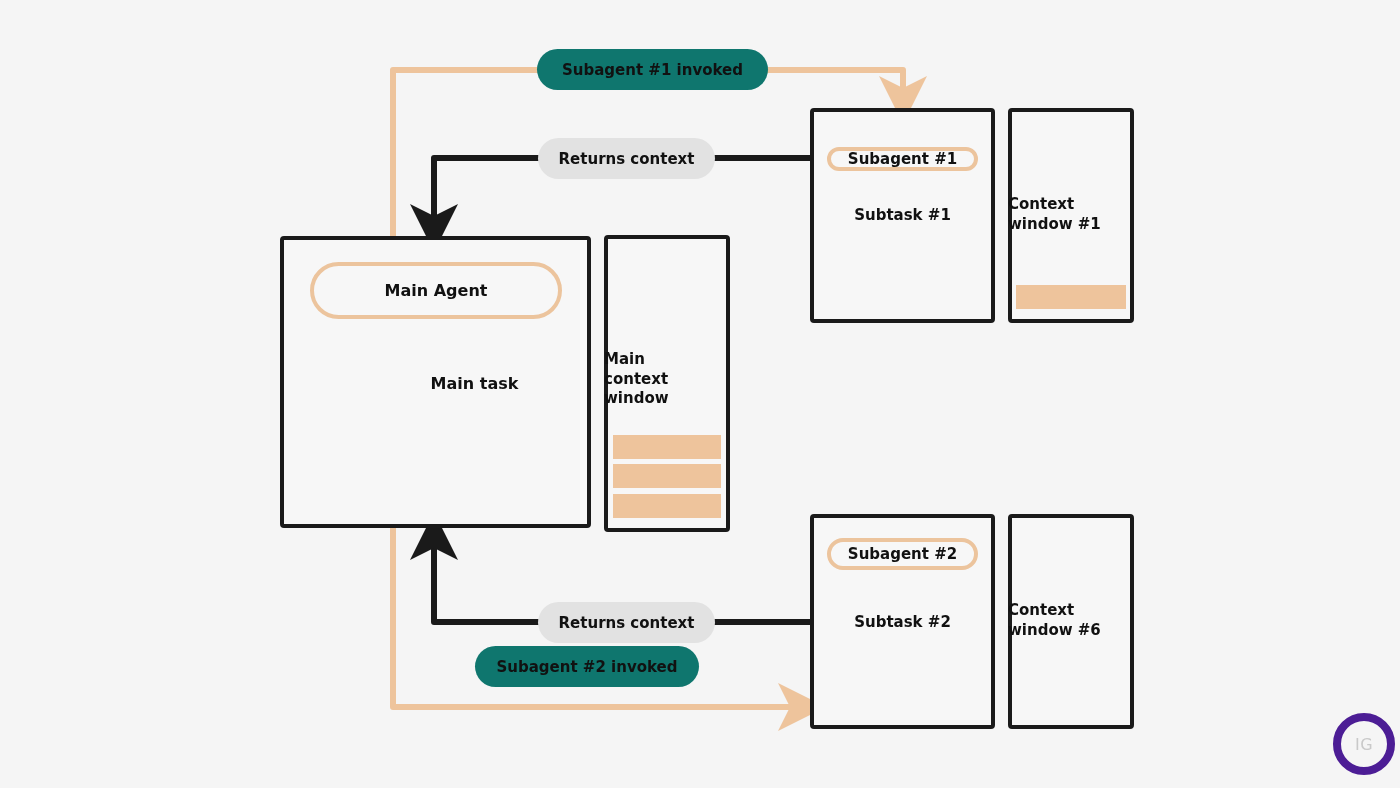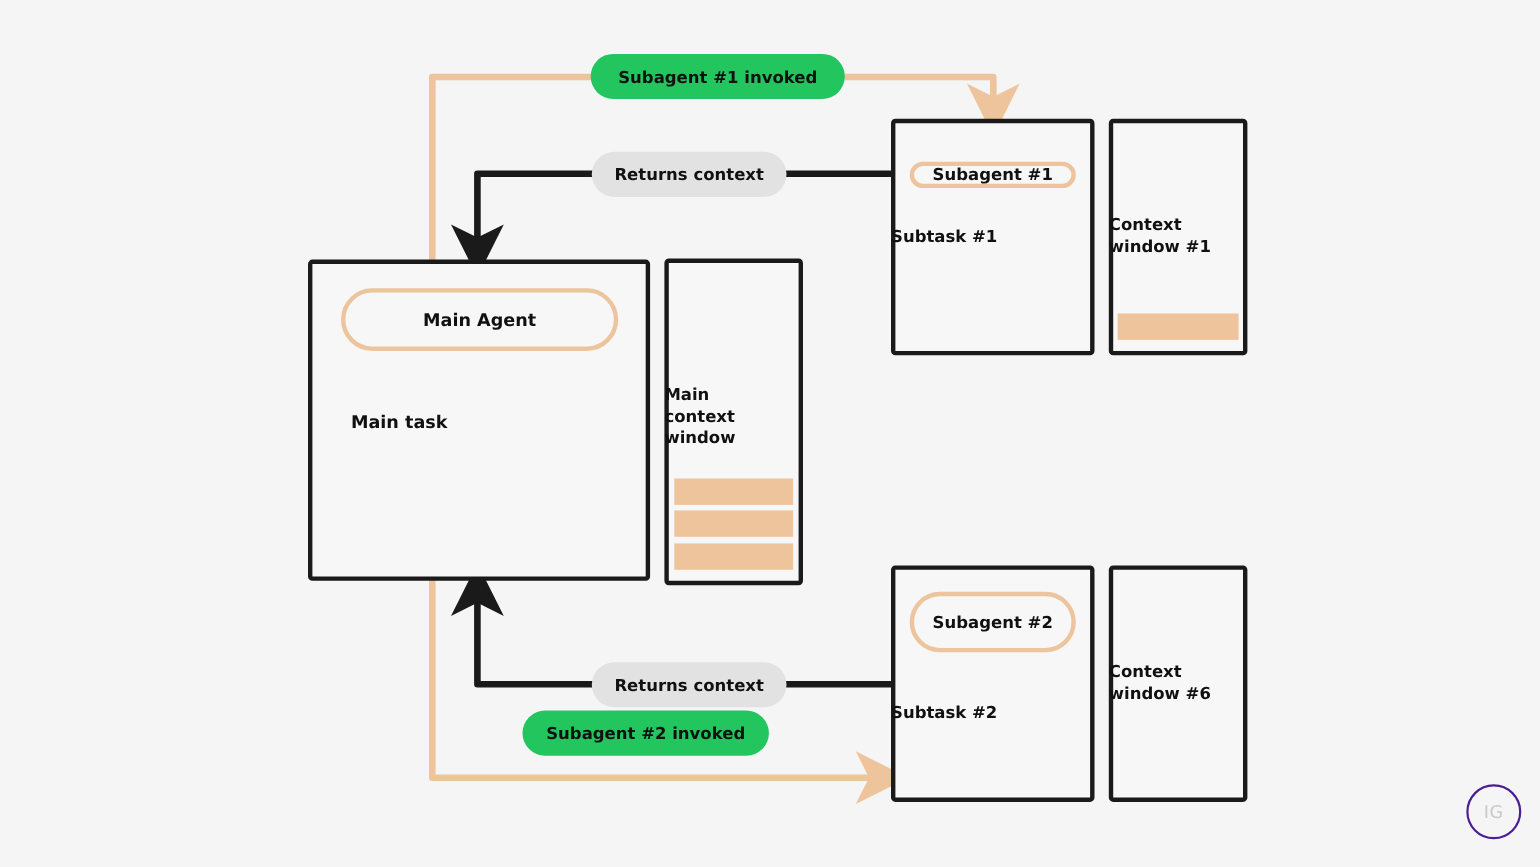--- a/index.html
+++ b/index.html
@@ -50,32 +50,33 @@
     background: #f7f7f7;
     box-sizing: border-box;
     display: flex;
     align-items: center;
     justify-content: center;
     font-weight: bold;
     color: #111;
   }
   .agent-main { left: 310px; top: 262px;  width: 252px; height: 57px; font-size: 16px; }
   .agent-s1   { left: 827px; top: 147px;  width: 151px; height: 24px; font-size: 15px; }
-  .agent-s2   { left: 827px; top: 538px;  width: 151px; height: 55px; font-size: 15px; }
+  .agent-s2   { left: 827px; top: 538px;  width: 151px; height: 32px; font-size: 15px; }
 
   
   .task-label {
     position: absolute;
     font-weight: bold;
     color: #111;
+    text-align: center;
     line-height: 1.28;
   }
   .lbl-maintask { left: 280px; top: 374px;  width: 311px; font-size: 16px; padding-left: 39px; }
   .lbl-subtask1 { left: 810px; top: 206px;  width: 185px; font-size: 15px; }
-  .lbl-subtask2 { left: 810px; top: 613px;  width: 185px; font-size: 15px; margin-top: 26px; }
+  .lbl-subtask2 { left: 810px; top: 613px;  width: 185px; font-size: 15px; }
 
   
   .ctx-caption {
     position: absolute;
     font-weight: bold;
     color: #111;
     line-height: 1.3;
     font-size: 15px;
   }
   .cap-mainctx { left: 604px; top: 350px;  width: 110px; }
@@ -92,21 +93,21 @@
   .mb3 { left: 613px; top: 494px; width: 108px; height: 24px; }
   .c1b1 { left: 1016px; top: 285px; width: 110px; height: 24px; }
 
   
   .watermark {
     position: absolute;
     left: 1333px;
     top: 713px;
     width: 46px;
     height: 46px;
-    border: 2px solid #4c1d95;
+    border: 8px solid #4c1d95;
     border-radius: 50%;
     display: flex;
     align-items: center;
     justify-content: center;
     color: #c9c9c9;
     font-size: 16px;
     letter-spacing: 0.5px;
   }
 
   
@@ -114,21 +115,21 @@
     position: absolute;
     display: flex;
     align-items: center;
     justify-content: center;
     font-weight: bold;
     color: #111;
     border-radius: 22px;
     box-sizing: border-box;
     white-space: nowrap;
   }
-  .pill-orange { background: #22c55e; }
+  .pill-orange { background: #0f766e; }
   .pill-gray   { background: #e2e2e2; }
   .pill-inv1 { left: 537px;  top: 49px;  width: 231px; height: 41px; font-size: 15px; }
   .pill-ret1 { left: 538px;  top: 138px; width: 177px; height: 41px; font-size: 15px; }
   .pill-ret2 { left: 538px;  top: 602px; width: 177px; height: 41px; font-size: 15px; }
   .pill-inv2 { left: 475px;  top: 646px; width: 224px; height: 41px; font-size: 15px; }
 </style>
 </head>
 <body>
 
 <div id="canvas">

